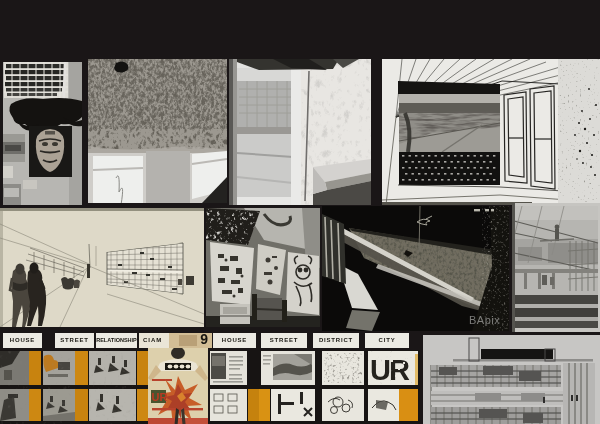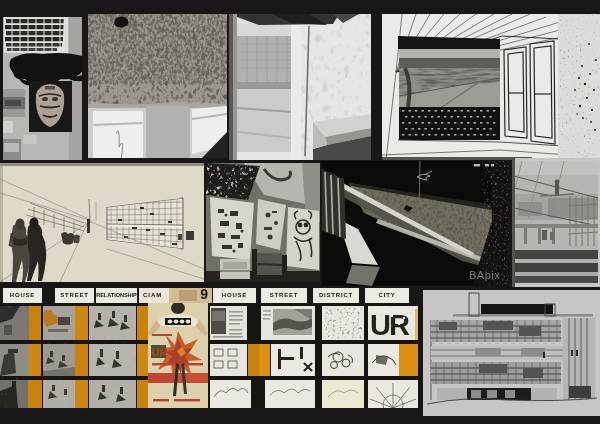--- a/index.html
+++ b/index.html
@@ -1,18 +1,18 @@
 <!DOCTYPE html>
 <html><head>
 <meta charset="utf-8">
 <style>
   html,body{margin:0;padding:0;}
   body{width:600px;height:424px;background:#1a1617;overflow:hidden;
        font-family:"Liberation Sans", sans-serif;position:relative;}
-  .p{position:absolute;overflow:hidden;}
+  .p{position:absolute;overflow:hidden;margin-top:45px;}
   svg{display:block;}
 </style>
 </head>
 <body>
 
 <div class="p" style="left:0;top:0;width:600px;height:424px;background:#1a1617;"></div>
 
 <div class="p" style="left:3px;top:17px;width:79px;height:143px;background:#b3b2ae;">
 <svg width="79" height="143" viewBox="0 0 79 143">
   <rect x="0" y="0" width="79" height="143" fill="#b7b6b2"></rect>

